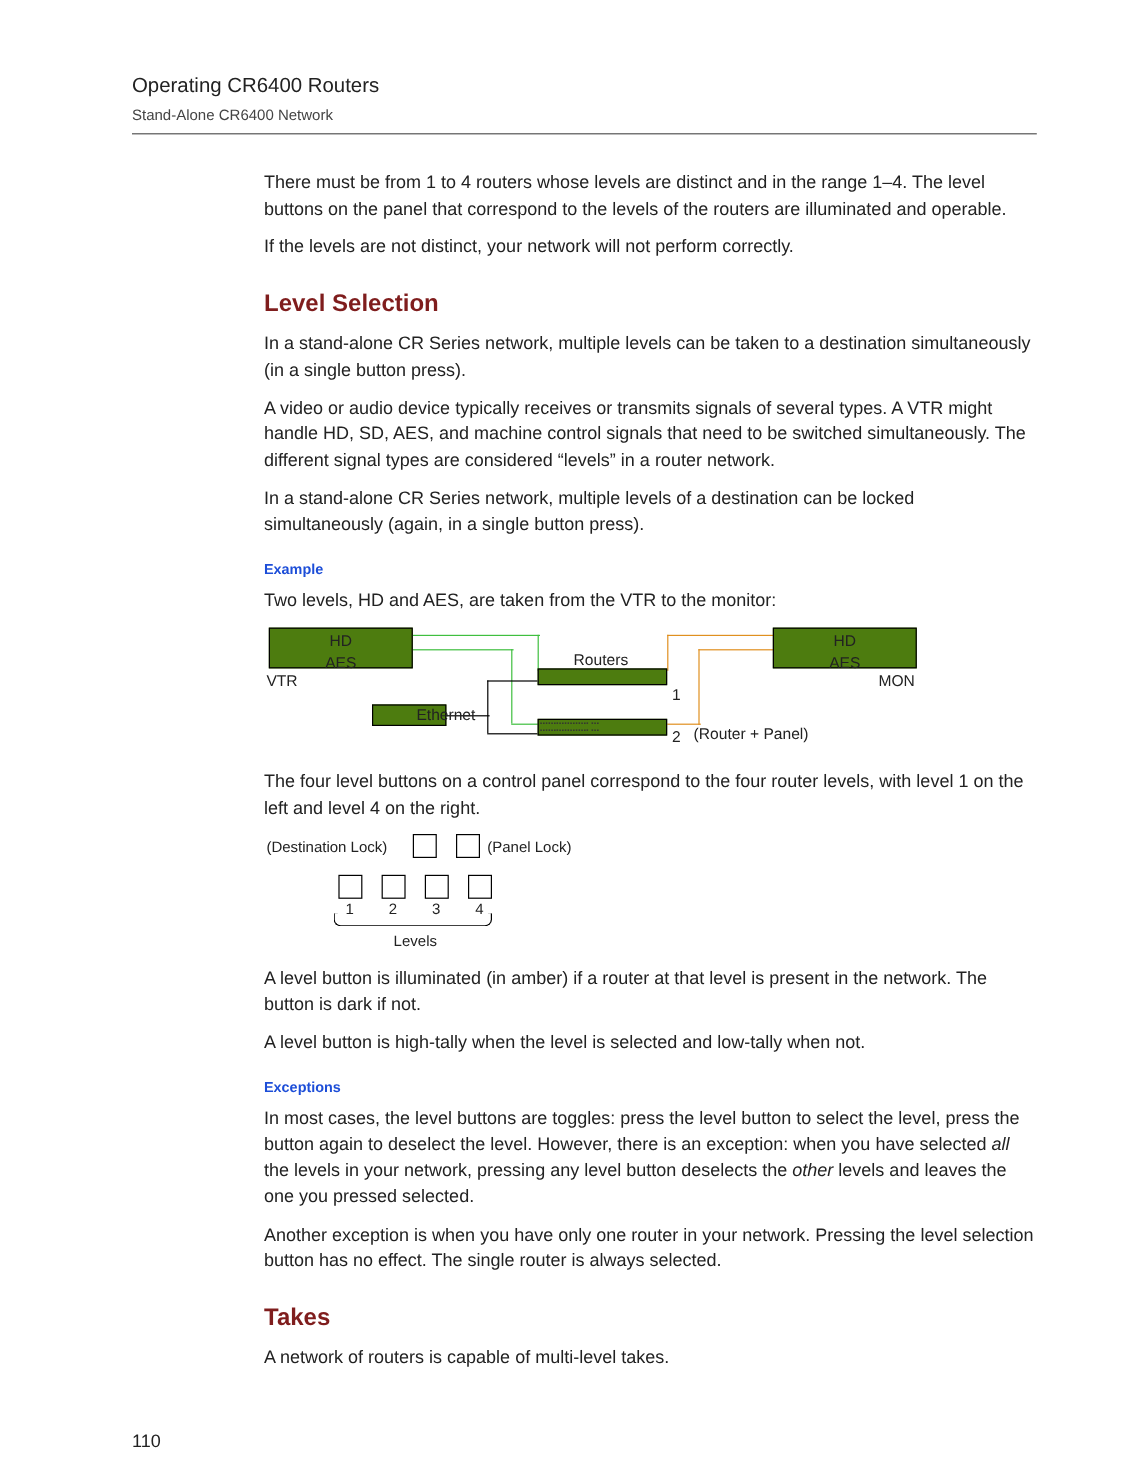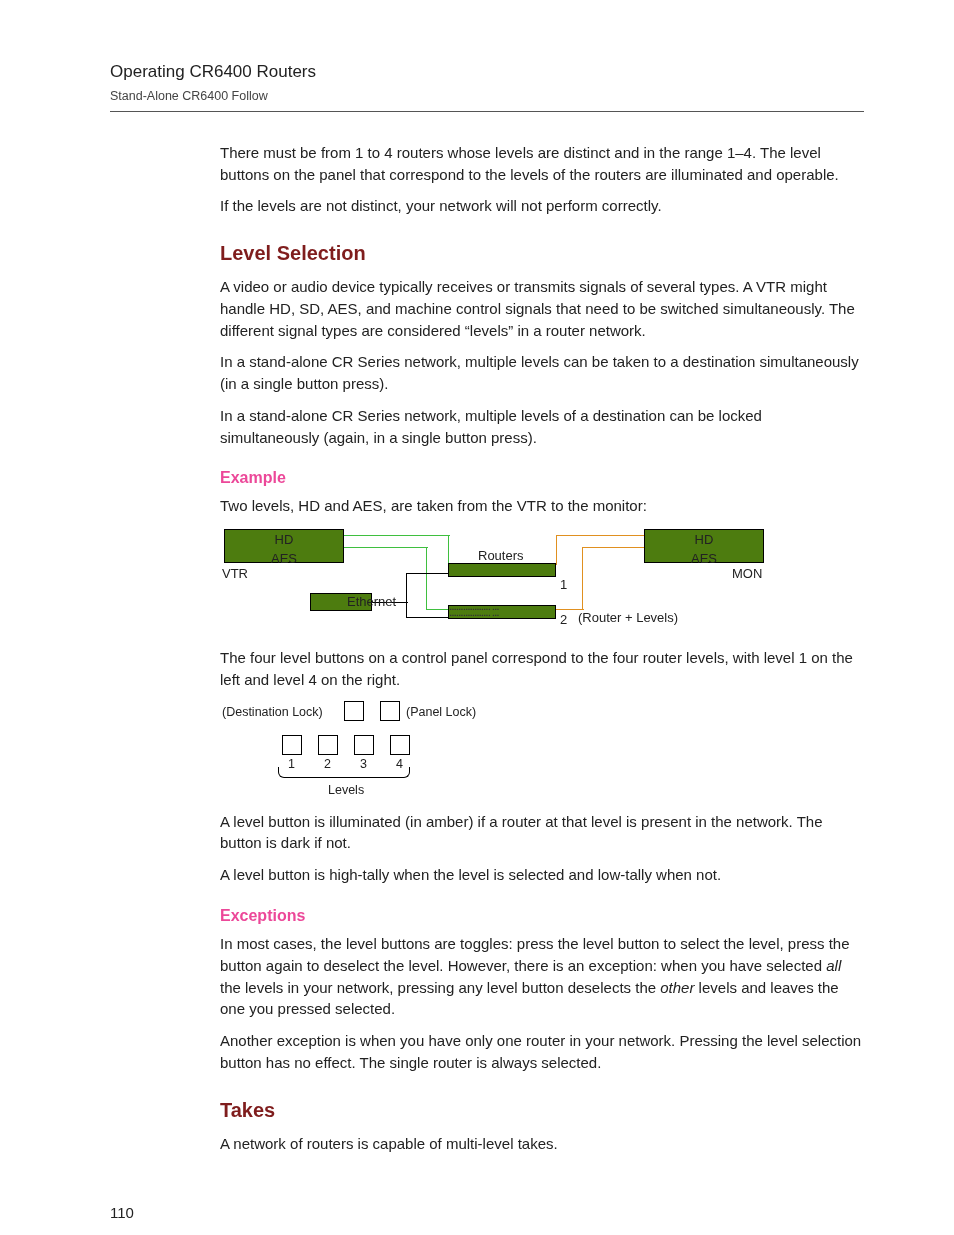--- a/index.html
+++ b/index.html
@@ -31,22 +31,22 @@
   .content {
     margin-left: 110px;
   }
   h2.section {
     color: #7f1d1d;
     font-size: 20px;
     font-weight: 700;
     margin: 22px 0 8px 0;
   }
   h3.subsection {
-    color: #ec4899;
-    font-size: 16px;
+    color: #1d4ed8;
+    font-size: 12px;
     font-weight: 700;
     margin: 18px 0 6px 0;
   }
   p { margin: 0 0 10px 0; }
   em { }
   .pagenum {
     margin-top: 48px;
     font-size: 15px;
     margin-left: 0;
   }
@@ -103,31 +103,31 @@
     border-left: 1px solid #000;
     border-right: 1px solid #000;
     border-bottom-left-radius: 6px;
     border-bottom-right-radius: 6px;
   }
 </style>
 </head>
 <body>
 
 <div class="header-title">Operating CR6400 Routers</div>
-<div class="header-sub">Stand-Alone CR6400 Follow</div>
+<div class="header-sub">Stand-Alone CR6400 Network</div>
 <hr class="header-rule">
 
 <div class="content">
 
   <p>There must be from 1 to 4 routers whose levels are distinct and in the range 1–4. The level buttons on the panel that correspond to the levels of the routers are illuminated and operable.</p>
   <p>If the levels are not distinct, your network will not perform correctly.</p>
 
   <h2 class="section">Level Selection</h2>
+  <p>In a stand-alone CR Series network, multiple levels can be taken to a destination simultaneously (in a single button press).</p>
   <p>A video or audio device typically receives or transmits signals of several types. A VTR might handle HD, SD, AES, and machine control signals that need to be switched simultaneously. The different signal types are considered “levels” in a router network.</p>
-  <p>In a stand-alone CR Series network, multiple levels can be taken to a destination simultaneously (in a single button press).</p>
   <p>In a stand-alone CR Series network, multiple levels of a destination can be locked simultaneously (again, in a single button press).</p>
 
   <h3 class="subsection">Example</h3>
   <p>Two levels, HD and AES, are taken from the VTR to the monitor:</p>
 
   <div class="diagram1">
 
     <div class="line-green" style="left:120px; top:8px; width:106px; height:0; border-width:1.5px 0 0 0;"></div>
     <div class="line-green" style="left:224px; top:8px; width:0; height:30px; border-width:0 0 0 1.5px;"></div>
 
@@ -158,21 +158,21 @@
       <div>AES</div>
     </div>
     <div class="d1-mon-label">MON</div>
 
     <div class="d1-routers-label">Routers</div>
     <div class="d1-box d1-router1"></div>
     <div class="d1-num1">1</div>
     <div class="d1-box d1-router2"></div>
     <div class="d1-dots">▪▪▪▪▪▪▪▪▪▪▪▪▪▪▪▪▪▪&nbsp;▪▪▪<br>▪▪▪▪▪▪▪▪▪▪▪▪▪▪▪▪▪▪&nbsp;▪▪▪</div>
     <div class="d1-num2">2</div>
-    <div class="d1-rp-label">(Router + Levels)</div>
+    <div class="d1-rp-label">(Router + Panel)</div>
     <div class="d1-box d1-eth">Ethernet</div>
   </div>
 
   <p>The four level buttons on a control panel correspond to the four router levels, with level 1 on the left and level 4 on the right.</p>
 
   <div class="diagram2">
     <span class="d2-label" style="left:-12px; top:2px;">(Destination Lock)</span>
     <div class="d2-btn" style="left:110px; top:0;"></div>
     <div class="d2-btn" style="left:146px; top:0;"></div>
     <span class="d2-label" style="left:172px; top:2px;">(Panel Lock)</span>

